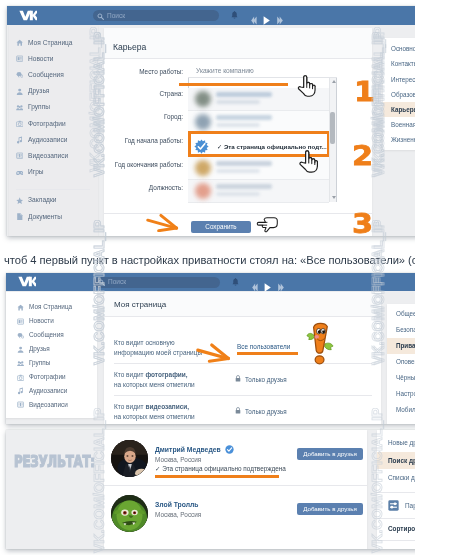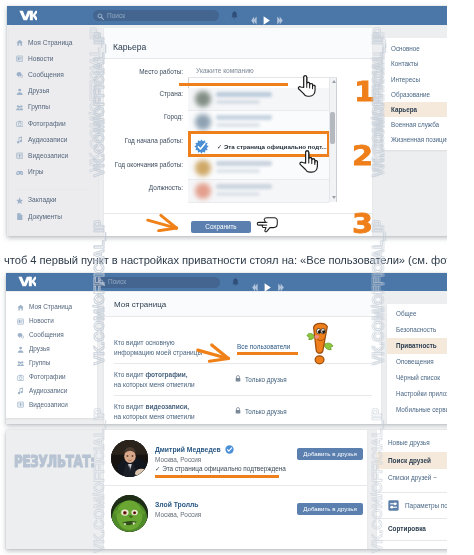--- a/index.html
+++ b/index.html
@@ -1,18 +1,18 @@
 <!DOCTYPE html>
 <html><head>
 <meta charset="utf-8">
 <style>
   html,body{margin:0;padding:0;}
   body{width:474px;height:555px;background:#ffffff;
        font-family:"Liberation Sans","DejaVu Sans",sans-serif;overflow:hidden;}
-  .page{position:relative;width:415px;height:555px;overflow:hidden;background:#fff;padding-left:32px;}
+  .page{position:relative;width:415px;height:555px;overflow:hidden;background:#fff;}
 
   .shot{position:absolute;overflow:hidden;background:#edeef0;
         box-shadow:0 2px 5px rgba(60,70,85,.34), 0 0 1px rgba(60,70,85,.25);}
   .topbar{position:absolute;background:#4a76a8;}
   .search{position:absolute;background:#43658f;border-radius:20px;}
   .sph{position:absolute;color:#92a8c5;}
   .panel{position:absolute;background:#fff;}
   .mitem{position:absolute;color:#55677d;white-space:nowrap;}
   .micon{position:absolute;}
   .hr{position:absolute;background:#e7e8ec;}

